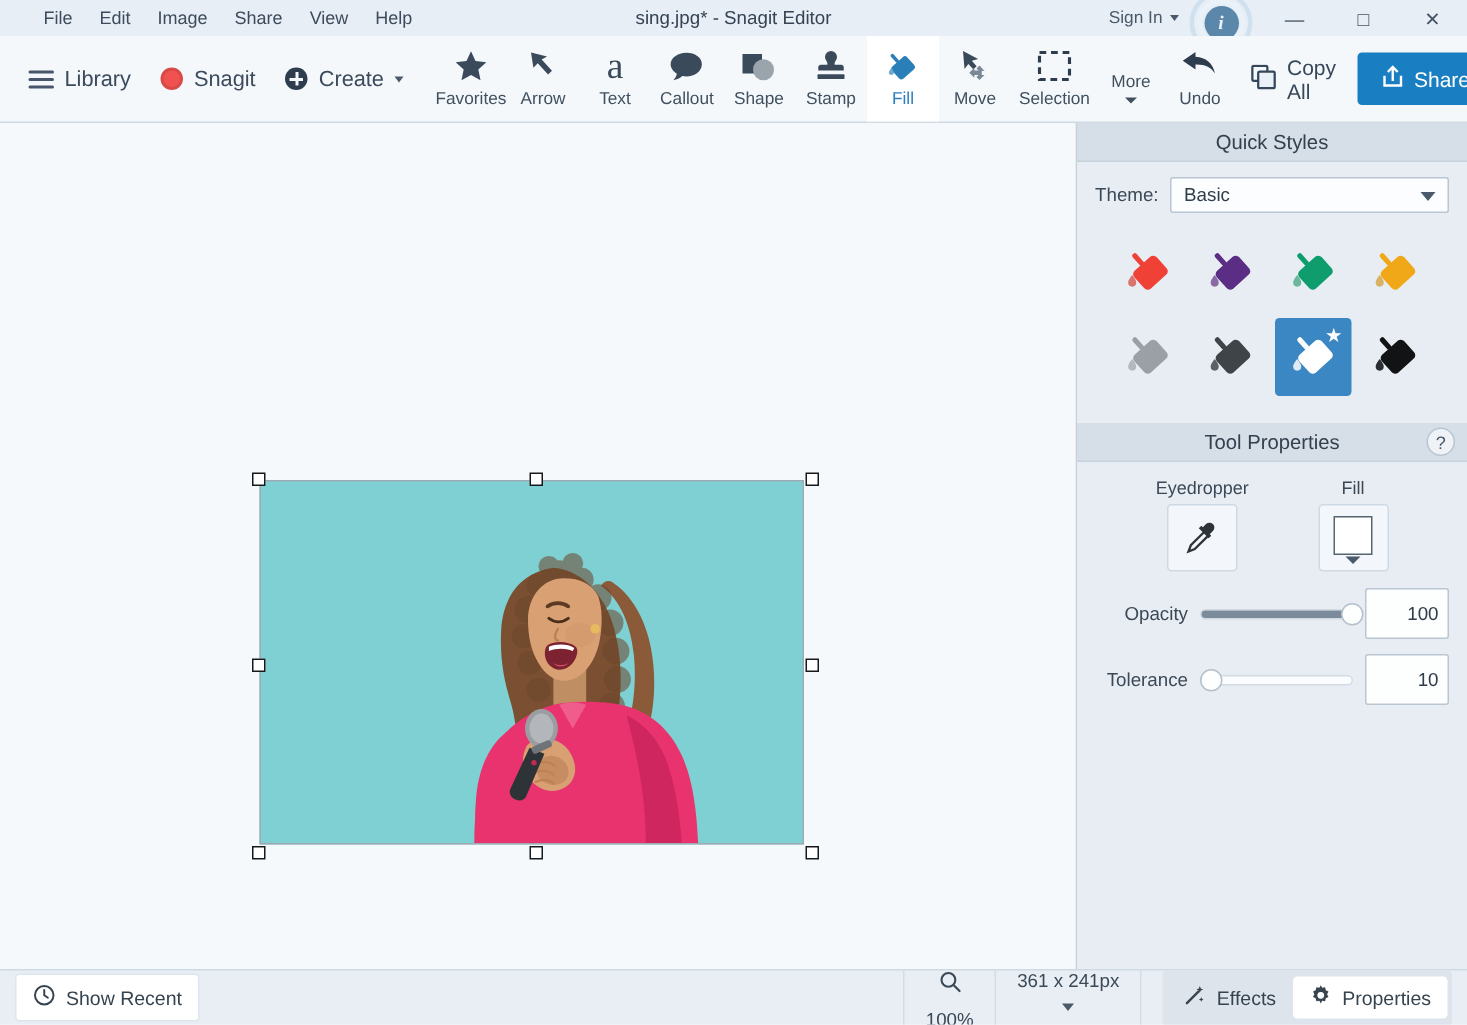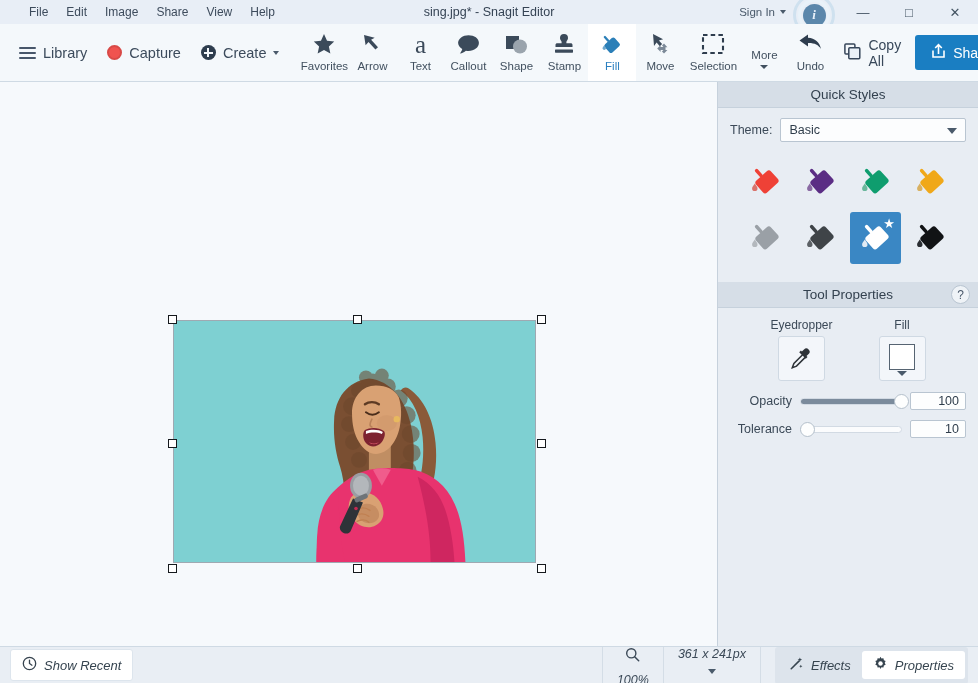--- a/index.html
+++ b/index.html
@@ -216,31 +216,30 @@
   }
   .slider-fill {
     position: absolute; left: 0; top: 0; bottom: 0; background: #7b8b9c; border-radius: 4px;
   }
   .slider-knob {
     position: absolute; top: 50%; width: 15px; height: 15px; margin-top: -7.5px;
     margin-left: -7.5px; background: #fdfefe; border: 1px solid #b4c0cb; border-radius: 50%;
     cursor: pointer;
   }
   .slider-num {
-    width: 56px; height: 18px; background: #fdfefe; border: 1px solid #b9c5d1;
+    width: 56px; height: 34px; background: #fdfefe; border: 1px solid #b9c5d1;
     border-radius: 2px; font-size: 12.5px; color: #2f3d4b;
     display: flex; align-items: center; justify-content: flex-end; padding-right: 6px;
   }
 
   
   .statusbar {
     flex: 0 0 37px; height: 37px; background: #e9eef4;
     border-top: 1px solid #cfdae4; display: flex; align-items: center;
     position: relative;
-    font-style: italic;
   }
   .show-recent {
     margin-left: 10px; display: flex; align-items: center; gap: 7px;
     background: #fff; border: 1px solid #dde5ed; border-radius: 3px;
     padding: 6px 11px; font-size: 13px; color: #35434f; cursor: default;
   }
   .sb-right { margin-left: auto; display: flex; align-items: stretch; height: 37px; }
   .sb-group {
     display: flex; align-items: center; gap: 8px; padding: 0 14px;
     font-size: 12.5px; color: #3b4957; cursor: default;
@@ -300,21 +299,21 @@
       <div class="tb-textbtn">
         <span class="hamburger">
             <i></i>
             <i></i>
             <i></i>
           </span>
         <span>Library</span>
       </div>
       <div class="tb-textbtn">
         <span class="rec-icon"></span>
-        <span>Capture</span>
+        <span>Snagit</span>
       </div>
       <div class="tb-textbtn">
         <span class="plus-icon"></span>
         <span>Create</span>
         <span class="caret-sm"></span>
       </div>
     </div>
 
     <div class="tb-tools">
 

